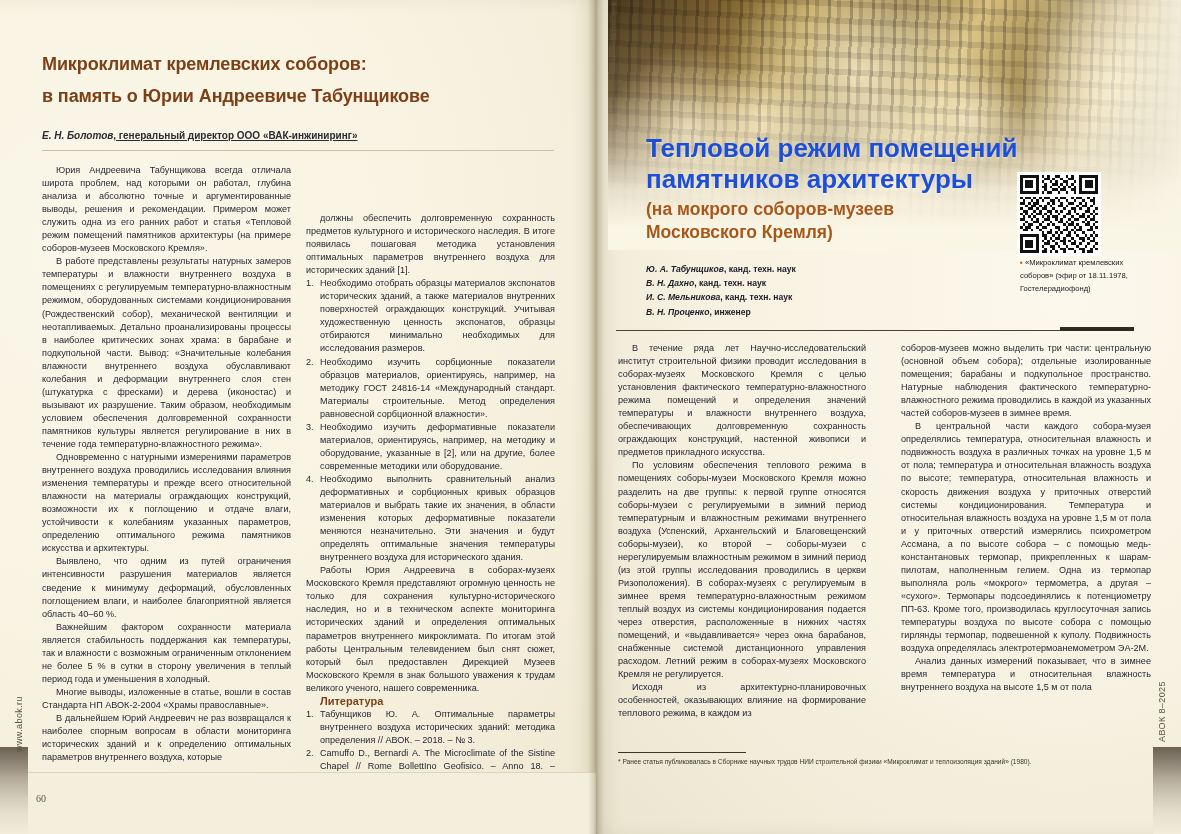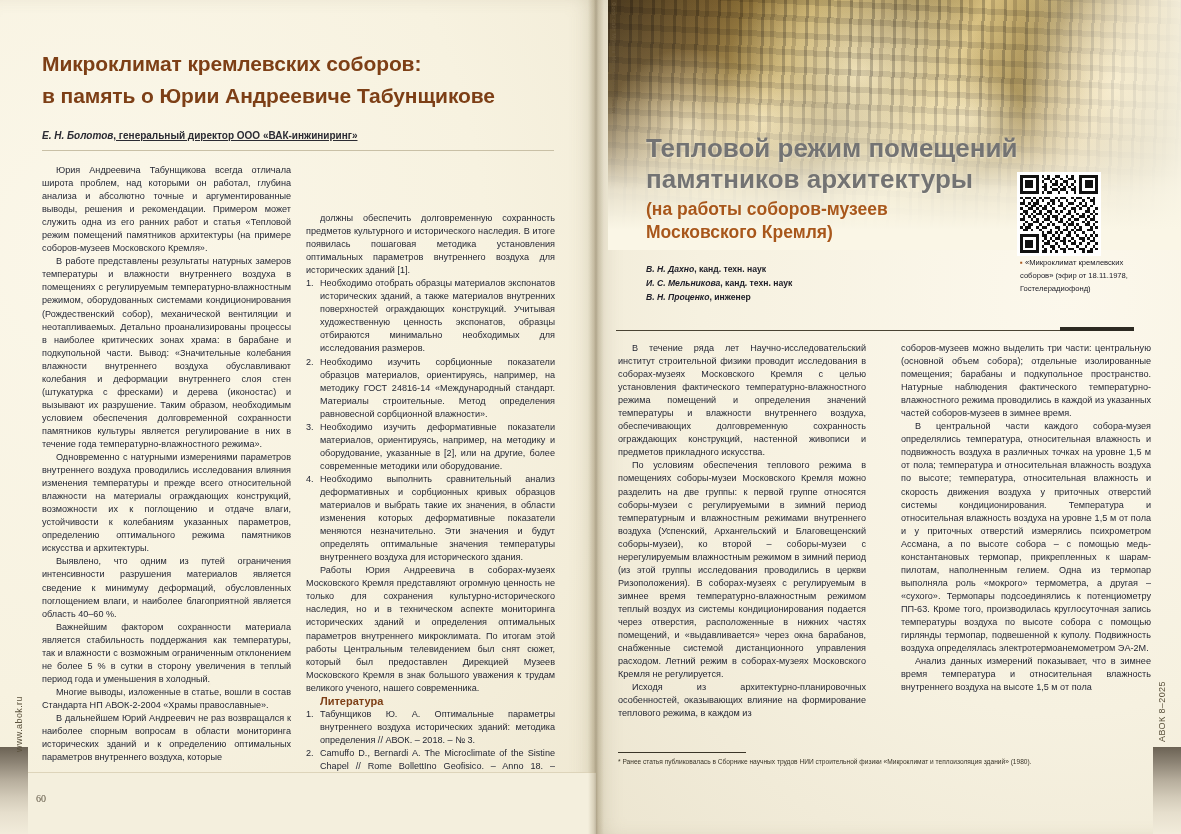--- a/index.html
+++ b/index.html
@@ -97,21 +97,21 @@
     font-family: "Liberation Serif", serif;
   }
   .folio-left { left: 36px; top: 793px; }
 
   
   .l-title {
     position: absolute;
     left: 42px; top: 48px; width: 512px;
     color: #7d3f16;
     font-weight: bold;
-    font-size: 21px;
+    font-size: 18px;
     line-height: 32px;
     letter-spacing: -0.1px;
   }
   .l-byline {
     position: absolute;
     left: 42px; top: 130px; width: 512px;
     font-size: 10px;
     color: #2b2b33;
     font-weight: bold;
   }
@@ -221,21 +221,21 @@
     letter-spacing: 0.2px;
     white-space: nowrap;
     transform: rotate(90deg);
     transform-origin: 0 0;
     opacity: 0.85;
   }
 
   .r-title {
     position: absolute;
     left: 646px; top: 133px; width: 430px;
-    color: #737373;
+    color: #1d4ed8;
     font-weight: bold;
     font-size: 26px;
     line-height: 31px;
     text-shadow: 0 1px 2px rgba(255,250,235,0.6);
   }
   .r-subtitle {
     position: absolute;
     left: 646px; top: 198px; width: 400px;
     color: #a8571b;
     font-weight: bold;
@@ -373,21 +373,21 @@
     <div class="hero-fade"></div>
     <div class="hero-fade-right"></div>
   </div>
   <div class="photo-credit">Фото: сайт Музеев Московского Кремля</div>
 
   <div class="r-title">
     <div>Тепловой режим помещений</div>
     <div>памятников архитектуры</div>
   </div>
   <div class="r-subtitle">
-    <div>(на работы соборов-музеев</div>
+    <div>(на мокрого соборов-музеев</div>
     <div>Московского Кремля)</div>
   </div>
 
   <div class="qr">
     <svg class="qr-inner" viewBox="0 0 29 29" shape-rendering="crispEdges">
       <rect width="29" height="29" fill="#ffffff"></rect>
       <g fill="#111111">
         <rect x="0" y="0" width="7" height="1"></rect>
           <rect x="0" y="6" width="7" height="1"></rect>
         <rect x="0" y="0" width="1" height="7"></rect>
@@ -629,20 +629,21 @@
           <rect x="13" y="28" width="1" height="1"></rect>
           <rect x="16" y="28" width="1" height="1"></rect>
           <rect x="20" y="28" width="1" height="1"></rect>
           <rect x="23" y="28" width="1" height="1"></rect>
           <rect x="25" y="28" width="2" height="1"></rect>
       </g>
     </svg>
   </div>
 
   <div class="r-authors">
+    <div><span class="nm">Ю. А. Табунщиков</span><span>, канд. техн. наук</span></div>
     <div><span class="nm">В. Н. Дахно</span><span>, канд. техн. наук</span></div>
     <div><span class="nm">И. С. Мельникова</span><span>, канд. техн. наук</span></div>
     <div><span class="nm">В. Н. Проценко</span><span>, инженер</span></div>
   </div>
 
   <div class="r-note">
     <span class="bullet">▪</span>
     <span>«Микроклимат кремлевских соборов» (эфир от 18.11.1978, Гостелерадиофонд)</span>
   </div>
 

